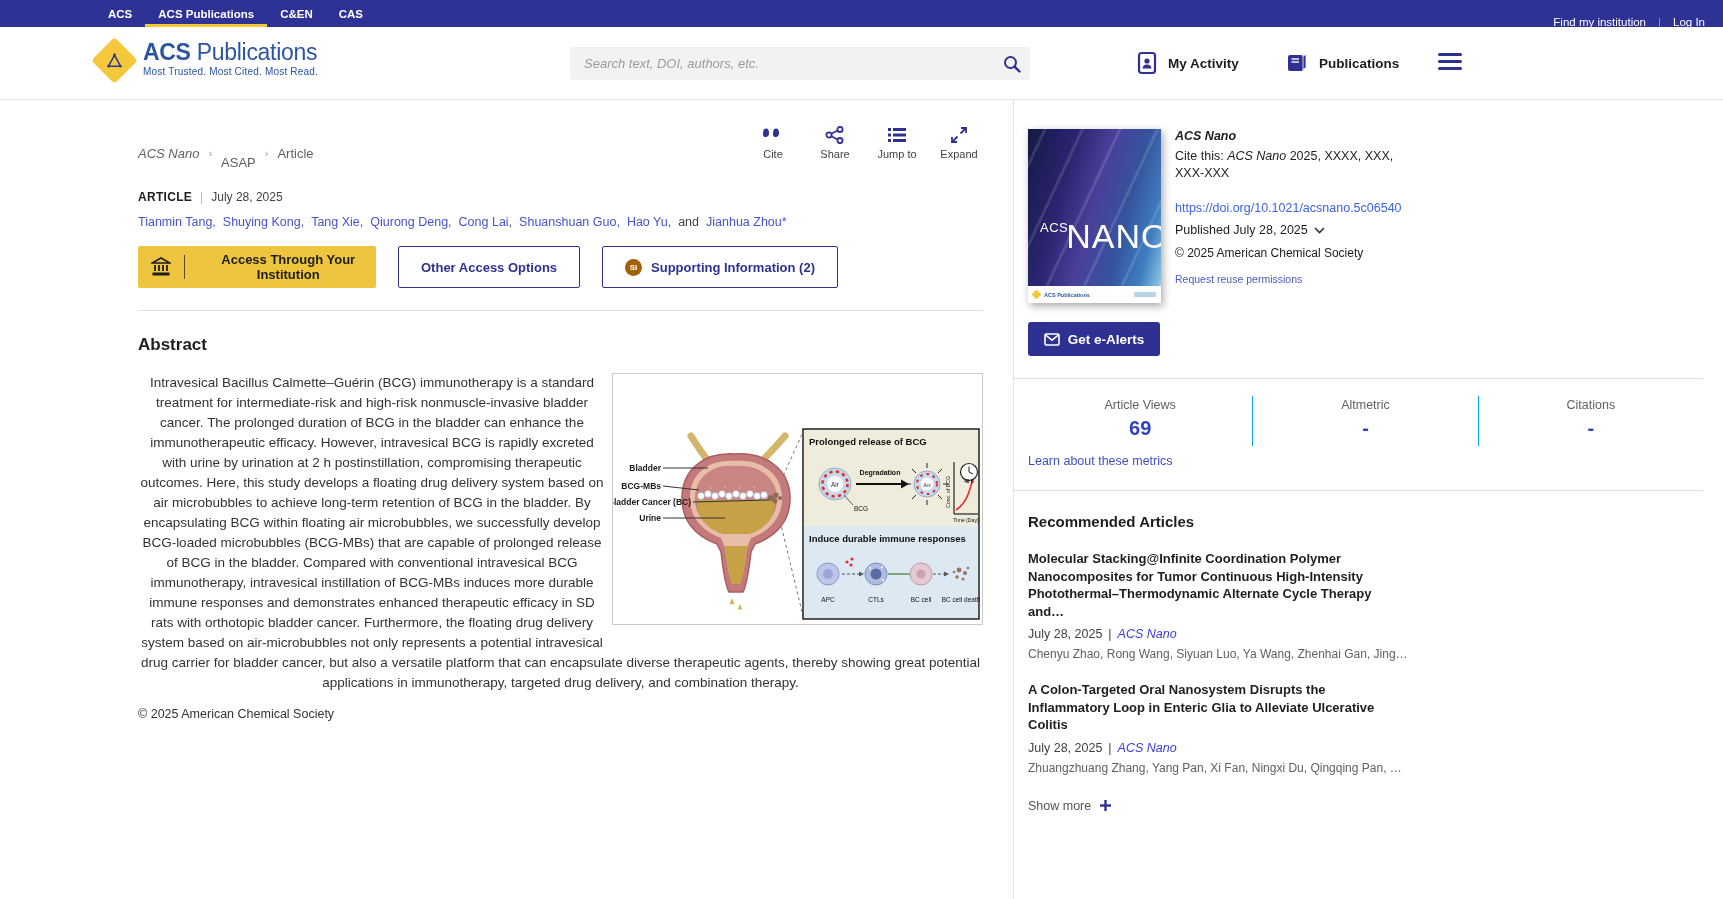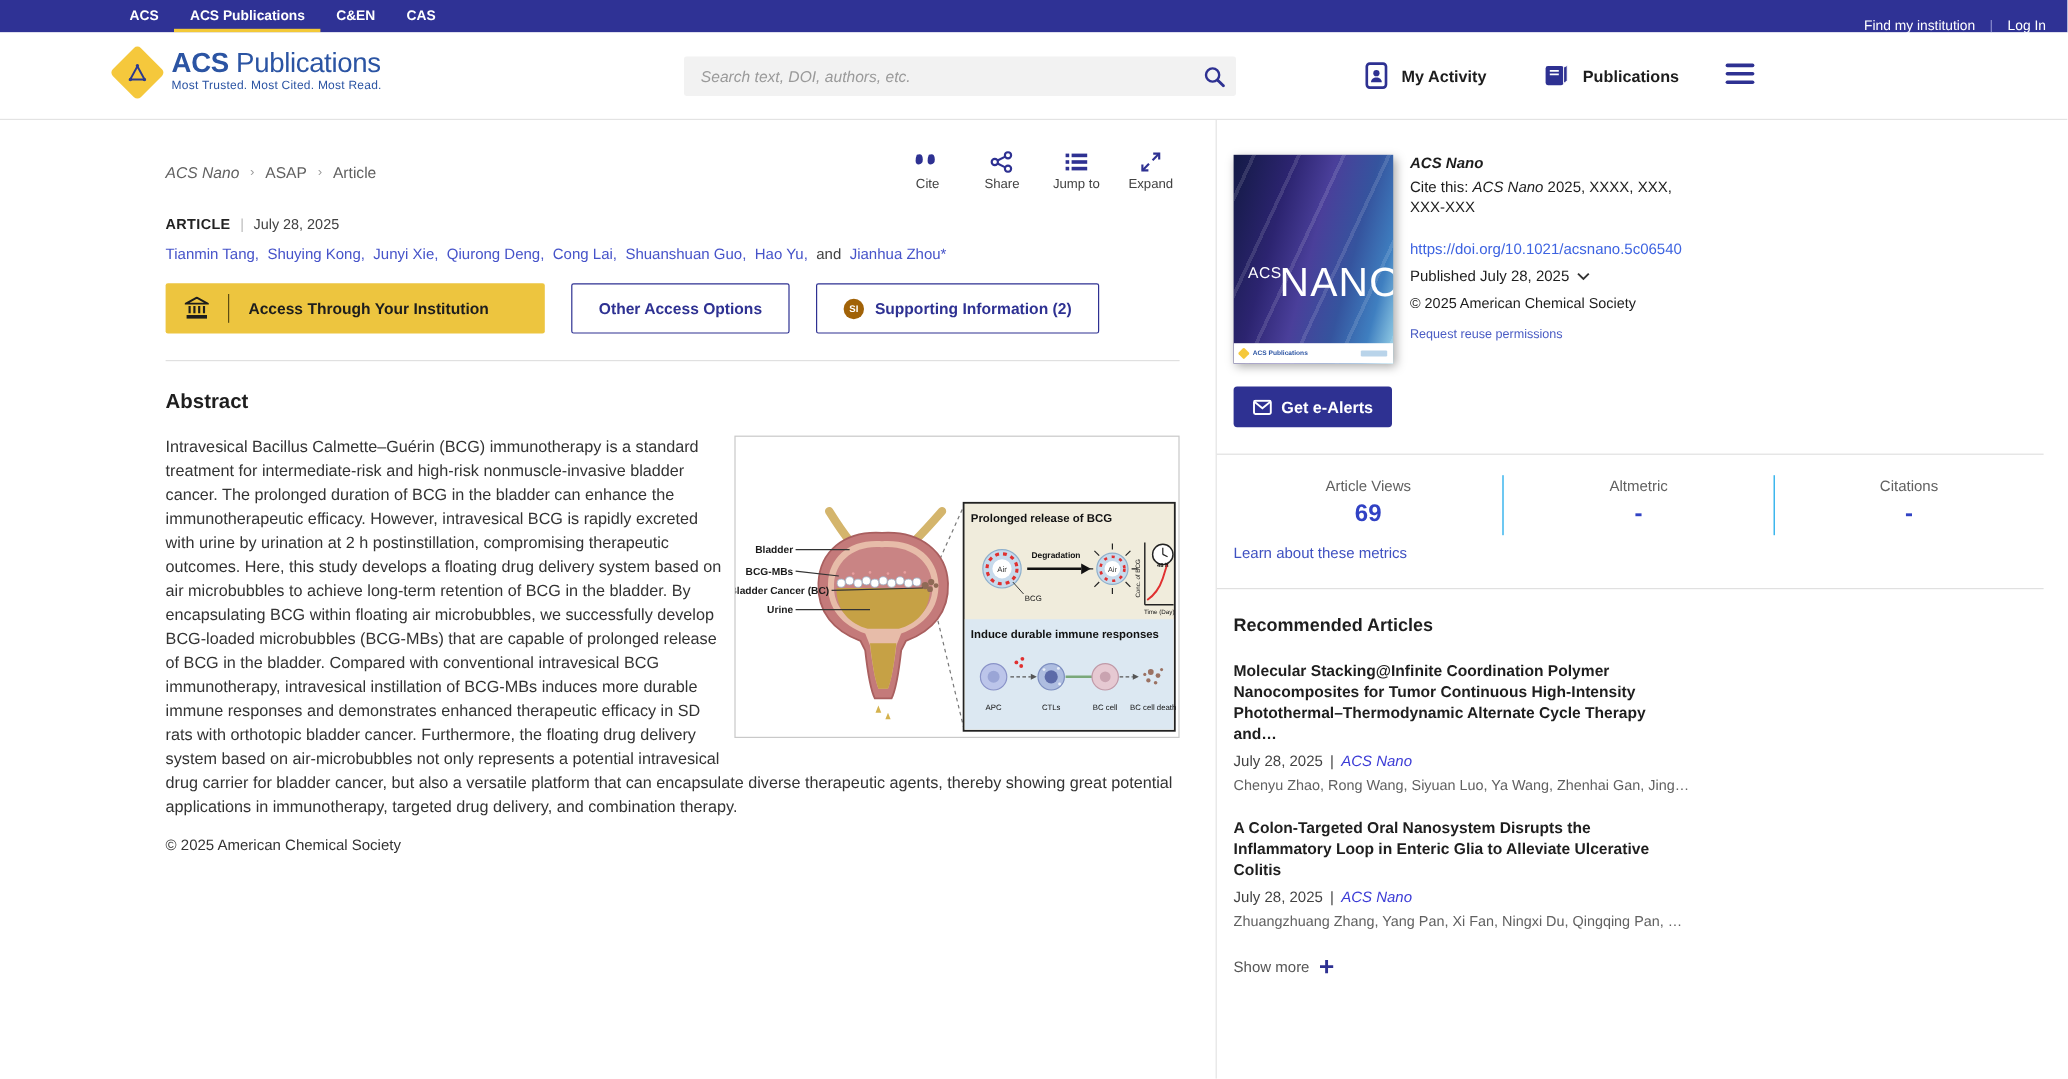--- a/index.html
+++ b/index.html
@@ -42,50 +42,50 @@
   
   .content { display:flex; align-items:stretch; min-height:799px; }
   .main { width:1013px; padding:0 30px 0 138px; }
   .sidebar { flex:1; border-left:1px solid #e4e4e4; padding:0 20px 0 14px; }
 
   
   .crumb-row { margin-top:26px; display:flex; justify-content:space-between; align-items:flex-start; }
   .breadcrumb { font-size:13px; color:#616161; margin-top:10px; display:flex; gap:9px; align-items:center;}
   .breadcrumb .j { font-style:italic; cursor:pointer; }
   .breadcrumb .sep { color:#9a9a9a; font-size:11px; }
-  .breadcrumb .lvl { cursor:pointer; }
+  .breadcrumb .lvl { cursor:pointer;margin-top:19px; }
   .actions { display:flex; gap:14px; }
   .action { width:48px; display:flex; flex-direction:column; align-items:center; cursor:pointer; }
   .action .lbl { font-size:11px; color:#424242; margin-top:4px; }
   .kicker { margin-top:20px; font-size:12px; color:#222; display:flex; gap:8px; align-items:center;}
   .kicker b { font-weight:700; letter-spacing:0.3px; }
   .kicker .pipe { color:#bbb; }
   .kicker .date { color:#424242; }
   .title { margin-top:8px; font-size:20.5px; font-weight:700; line-height:26px;
     color:#1e1e1e; letter-spacing:-0.2px; max-width:860px; }
   .authors { margin-top:11px; font-size:12.5px; color:#4653c9; }
   .authors span { margin-right:7px; cursor:pointer; }
   .authors .and { color:#424242; cursor:default; }
   .btn-row { margin-top:17px; display:flex; gap:22px; }
-  .btn-yellow { width:316px; height:42px; background:#edc53f; border:none; border-radius:2px;
+  .btn-yellow { width:238px; height:42px; background:#edc53f; border:none; border-radius:2px;
     display:flex; align-items:center; font-size:13px; font-weight:700; color:#1d1d1d; cursor:pointer;
     font-family:"Liberation Sans", sans-serif; }
   .btn-yellow .ico { width:52px; display:flex; justify-content:center; }
   .btn-yellow .vline { width:1px; height:24px; background:#5d4d12; margin-right:16px; }
   .btn-outline { height:42px; background:#fff; border:1px solid #2e3192; border-radius:2px;
     color:#2e3192; font-size:13px; font-weight:700; padding:0 22px; cursor:pointer;
     display:flex; align-items:center; gap:9px; font-family:"Liberation Sans", sans-serif; }
   .si-badge { width:17px; height:17px; border-radius:50%; background:#a16207; color:#fff;
     font-size:8px; font-weight:700; display:flex; align-items:center; justify-content:center; }
   .rule { border:none; border-top:1px solid #e0e0e0; margin-top:22px; }
   .abs-head { margin-top:24px; font-size:17px; font-weight:700; color:#1e1e1e; }
   .abs-body { margin-top:18px; }
   .figure { float:right; width:371px; height:252px; border:1px solid #c9c9c9; margin:0 0 10px 6px;
     background:#fff; cursor:pointer; }
-  .abs-text { font-size:13.5px; line-height:20px; color:#333; text-align:left; }
+  .abs-text { font-size:13.5px; line-height:20px; color:#333; text-align:center; }
   .copyright { clear:both; padding-top:14px; font-size:12.5px; color:#333; }
 
   
   .cover-row { margin-top:29px; display:flex; }
   .cover { width:133px; height:174px; position:relative; cursor:pointer;
     box-shadow:2px 3px 8px rgba(0,0,0,0.35); overflow:hidden;
     background:linear-gradient(105deg,#131a45 0%,#2c2470 28%,#4a3f9a 48%,#35549e 68%,#3f7fc0 85%,#9fd8ea 100%); }
   .cover::before { content:""; position:absolute; inset:0;
     background:repeating-linear-gradient(115deg, rgba(255,255,255,0) 0 14px, rgba(255,255,255,0.12) 14px 17px, rgba(255,255,255,0) 17px 34px); }
   .cover-title { position:absolute; left:12px; top:88px; color:#fff; display:flex; align-items:flex-start; }
@@ -249,21 +249,21 @@
     </div>
 
     <div class="kicker">
       <b>ARTICLE</b>
       <span class="pipe">|</span>
       <span class="date">July 28, 2025</span>
     </div>
 
 
     <div class="authors">
-      <span>Tianmin Tang,</span><span>Shuying Kong,</span><span>Junyi Xie,</span><span>Qiurong Deng,</span><span>Cong Lai,</span><span>Shuanshuan Guo,</span><span>Hao Yu,</span><span class="and">and</span><span>Jianhua Zhou*</span>
+      <span>Tianmin Tang,</span><span>Shuying Kong,</span><span>Tang Xie,</span><span>Qiurong Deng,</span><span>Cong Lai,</span><span>Shuanshuan Guo,</span><span>Hao Yu,</span><span class="and">and</span><span>Jianhua Zhou*</span>
     </div>
 
     <div class="btn-row">
       <button class="btn-yellow">
         <span class="ico">
           <svg width="20" height="20" viewBox="0 0 20 20">
             <path d="M10 1 L19 6 H1 Z" fill="none" stroke="#1d1d1d" stroke-width="1.6"></path>
             <line x1="4" y1="8" x2="4" y2="14" stroke="#1d1d1d" stroke-width="1.8"></line>
             <line x1="8" y1="8" x2="8" y2="14" stroke="#1d1d1d" stroke-width="1.8"></line>
             <line x1="12" y1="8" x2="12" y2="14" stroke="#1d1d1d" stroke-width="1.8"></line>

